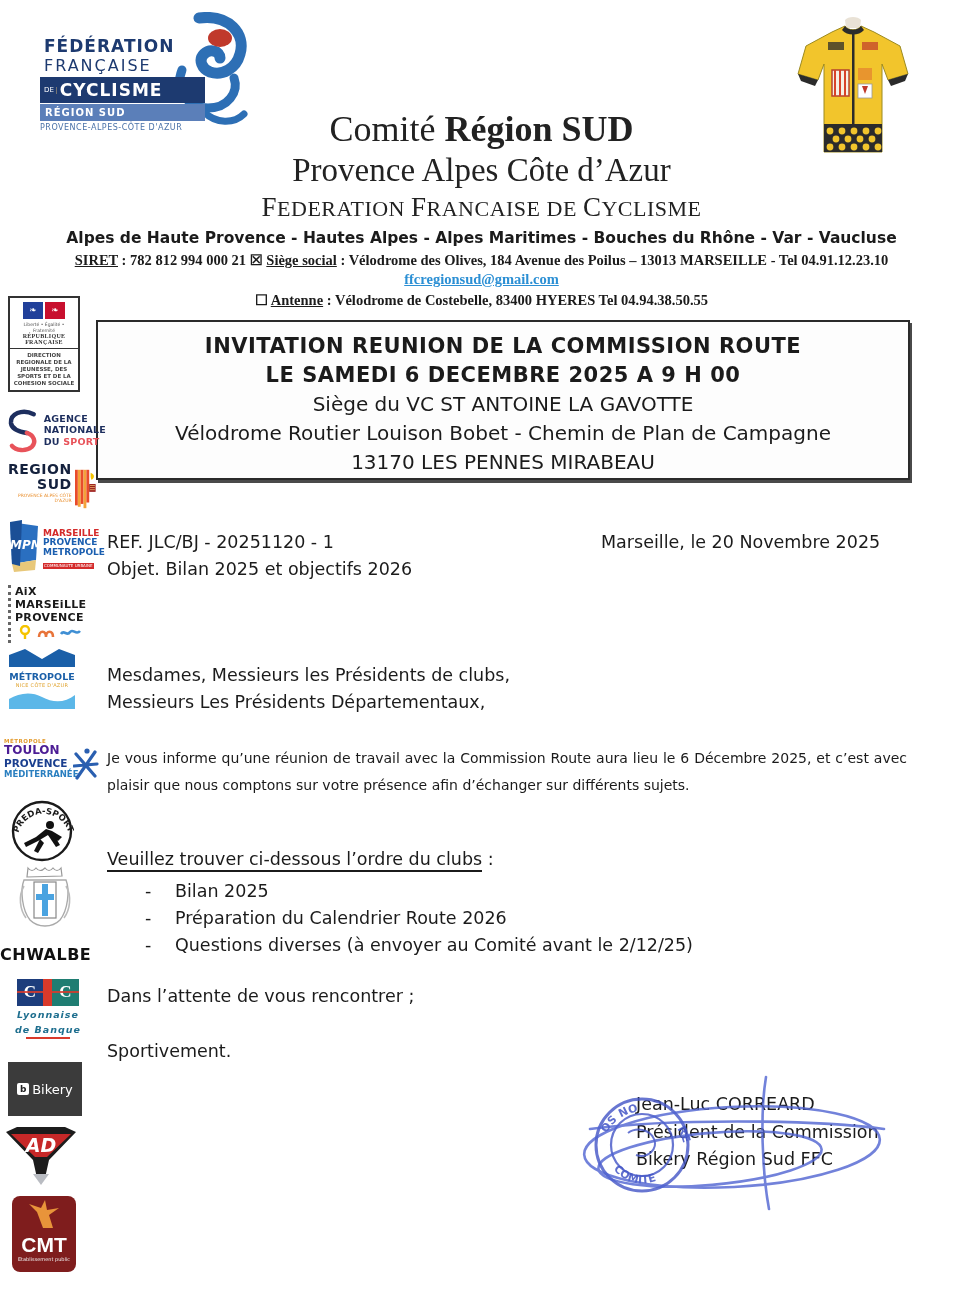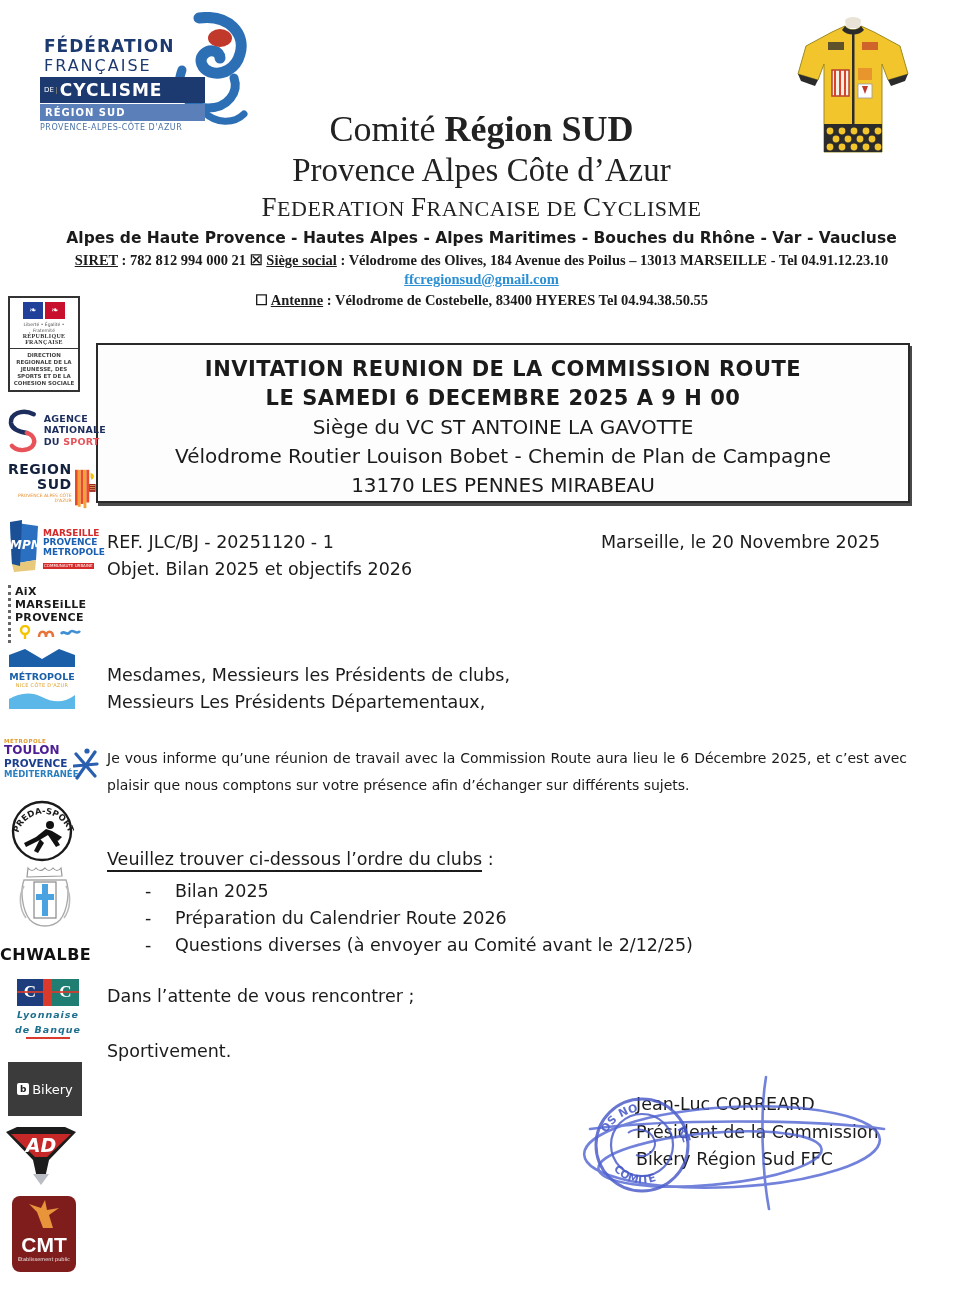--- a/index.html
+++ b/index.html
@@ -37,21 +37,21 @@
   .departments { font-family:"DejaVu Sans", sans-serif; font-size:15.5px; font-weight:bold; margin-top:6px; }
   .siret-line { font-family:"Liberation Serif", serif; font-size:14.5px; font-weight:bold; margin-top:5px; }
   .siret-line .ul { text-decoration:underline; }
   .email-line { font-family:"Liberation Serif", serif; font-size:14.5px; font-weight:bold; margin-top:2px; }
   .email-link { color:#2b8fd4; text-decoration:underline; cursor:pointer; }
   .antenne-line { font-family:"Liberation Serif", serif; font-size:14.5px; font-weight:bold; margin-top:4px; }
   .antenne-line .ul { text-decoration:underline; }
 
   
   .inv-box {
-    left:96px; top:343px; width:814px; height:160px;
+    left:96px; top:320px; width:814px; height:160px;
     border:2px solid #2a2a2a; box-shadow:2px 3px 0 #4a4a4a;
     text-align:center; padding-top:10px; background:#fdfdfd;
   }
   .inv-box div { line-height:29px; }
   .inv-b { font-size:21px; font-weight:bold; letter-spacing:.5px; }
   .inv-n { font-size:20px; }
 
   
   .ref-line { left:107px; top:532px; font-size:17.5px; }
   .objet-line { left:107px; top:559px; font-size:17.5px; }

